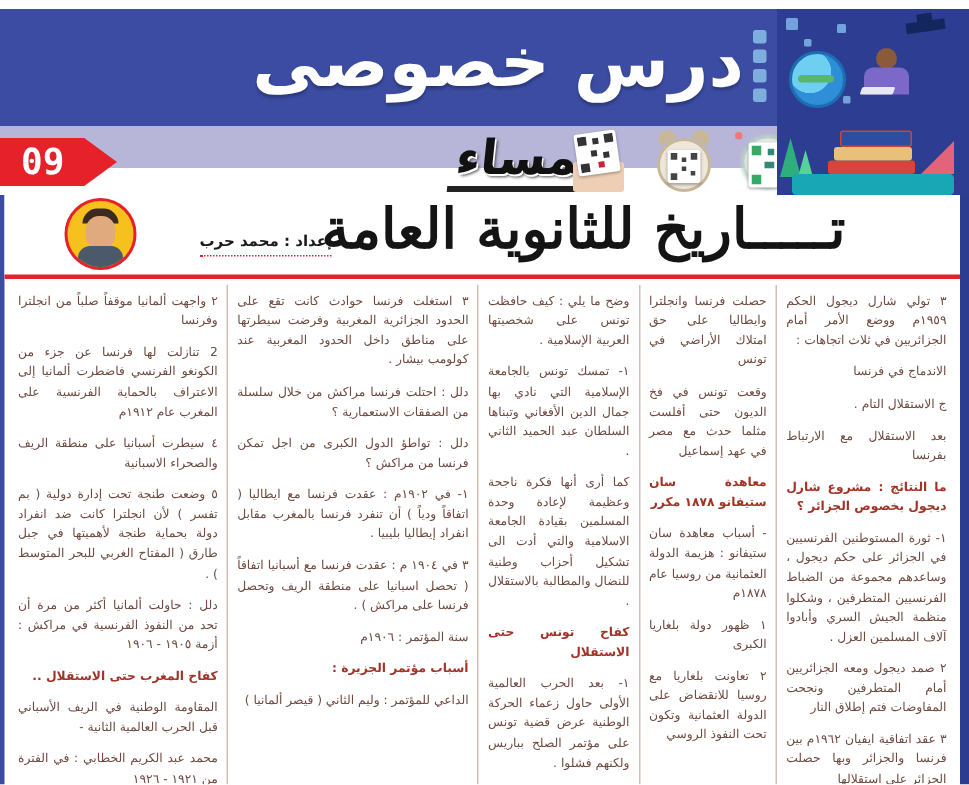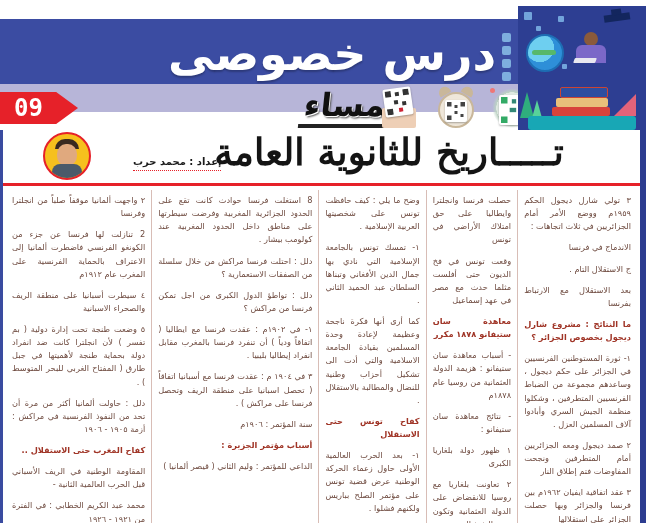--- a/index.html
+++ b/index.html
@@ -6,21 +6,21 @@
   body{
     width:646px;height:523px;position:relative;overflow:hidden;
     background:#ffffff;
     font-family:"DejaVu Sans","Liberation Sans",sans-serif;
   }
   
   .right-frame{position:absolute;top:6px;right:0;bottom:0;width:6px;background:#2c3c90;}
   .left-frame{position:absolute;top:130px;left:0;bottom:0;width:3px;background:#3a4ba0;}
 
   
-  .banner{position:absolute;top:19px;left:0;right:0;height:78px;background:#3b4ca2;text-align:center;}
+  .banner{position:absolute;top:6px;left:0;right:0;height:78px;background:#3b4ca2;text-align:center;}
   .banner-title{
     position:absolute;top:8px;right:150px;color:#ffffff;font-size:46px;font-weight:bold;
     direction:rtl;letter-spacing:1px;text-shadow:0 2px 2px rgba(0,0,0,.25);
   }
   .banner-deco{position:absolute;top:10px;right:118px;width:26px;height:58px;opacity:.8;}
   .banner-deco i{display:block;width:9px;height:9px;background:#8fc7ee;margin:4px 0;border-radius:2px;}
 
   
   .strip{position:absolute;top:84px;left:0;right:0;height:28px;background:#b7b5d8;}
   .page-badge{
@@ -218,34 +218,33 @@
       <p class="para heading">ما النتائج : مشروع شارل ديجول بخصوص الجزائر ؟</p>
       <p class="para">١- ثورة المستوطنين الفرنسيين في الجزائر على حكم ديجول ، وساعدهم مجموعة من الضباط الفرنسيين المتطرفين ، وشكلوا منظمة الجيش السري وأبادوا آلاف المسلمين العزل .</p>
       <p class="para">٢ صمد ديجول ومعه الجزائريين أمام المتطرفين ونجحت المفاوضات فتم إطلاق النار</p>
       <p class="para">٣ عقد اتفاقية ايفيان ١٩٦٢م بين فرنسا والجزائر وبها حصلت الجزائر على استقلالها</p>
     </div>
     <div class="column">
       <p class="para">حصلت فرنسا وانجلترا وايطاليا على حق امتلاك الأراضي في تونس</p>
       <p class="para">وقعت تونس في فخ الديون حتى أفلست مثلما حدث مع مصر في عهد إسماعيل</p>
       <p class="para heading">معاهدة سان ستيفانو ١٨٧٨ مكرر</p>
       <p class="para">- أسباب معاهدة سان ستيفانو : هزيمة الدولة العثمانية من روسيا عام ١٨٧٨م</p>
-      <p class="para">- نتائج معاهدة سان ستيفانو :</p>
       <p class="para">١ ظهور دولة بلغاريا الكبرى</p>
       <p class="para">٢ تعاونت بلغاريا مع روسيا للانقضاض على الدولة العثمانية وتكون تحت النفوذ الروسي</p>
     </div>
     <div class="column">
       <p class="para">وضح ما يلي : كيف حافظت تونس على شخصيتها العربية الإسلامية .</p>
       <p class="para">١- تمسك تونس بالجامعة الإسلامية التي نادي بها جمال الدين الأفغاني وتبناها السلطان عبد الحميد الثاني .</p>
       <p class="para">كما أرى أنها فكرة ناجحة وعظيمة لإعادة وحدة المسلمين بقيادة الجامعة الاسلامية والتي أدت الى تشكيل أحزاب وطنية للنضال والمطالبة بالاستقلال .</p>
       <p class="para heading">كفاح تونس حتى الاستقلال</p>
       <p class="para">١- بعد الحرب العالمية الأولى حاول زعماء الحركة الوطنية عرض قضية تونس على مؤتمر الصلح بباريس ولكنهم فشلوا .</p>
       <p class="para">٢ بين الحربين العالميتين ظهرت شخصية الحبيب بورقيبة الذي جمع بين الثقافة العربية والفرنسية .</p>
     </div>
     <div class="column">
-      <p class="para">8 استغلت فرنسا حوادث كانت تقع على الحدود الجزائرية المغربية وفرضت سيطرتها على مناطق داخل الحدود المغربية عند كولومب بيشار .</p>
+      <p class="para">٣ استغلت فرنسا حوادث كانت تقع على الحدود الجزائرية المغربية وفرضت سيطرتها على مناطق داخل الحدود المغربية عند كولومب بيشار .</p>
       <p class="para">دلل : احتلت فرنسا مراكش من خلال سلسلة من الصفقات الاستعمارية ؟</p>
       <p class="para">دلل : تواطؤ الدول الكبرى من اجل تمكن فرنسا من مراكش ؟</p>
       <p class="para">١- في ١٩٠٢م : عقدت فرنسا مع ايطاليا ( اتفاقاً ودياً ) أن تنفرد فرنسا بالمغرب مقابل انفراد إيطاليا بليبيا .</p>
       <p class="para">٣ في ١٩٠٤ م : عقدت فرنسا مع أسبانيا اتفاقاً ( تحصل اسبانيا على منطقة الريف وتحصل فرنسا على مراكش ) .</p>
       <p class="para">سنة المؤتمر : ١٩٠٦م</p>
       <p class="para heading">أسباب مؤتمر الجزيرة :</p>
       <p class="para">الداعي للمؤتمر : وليم الثاني ( قيصر ألمانيا )</p>
     </div>
     <div class="column">
       <p class="para">٢ واجهت ألمانيا موقفاً صلباً من انجلترا وفرنسا</p>

